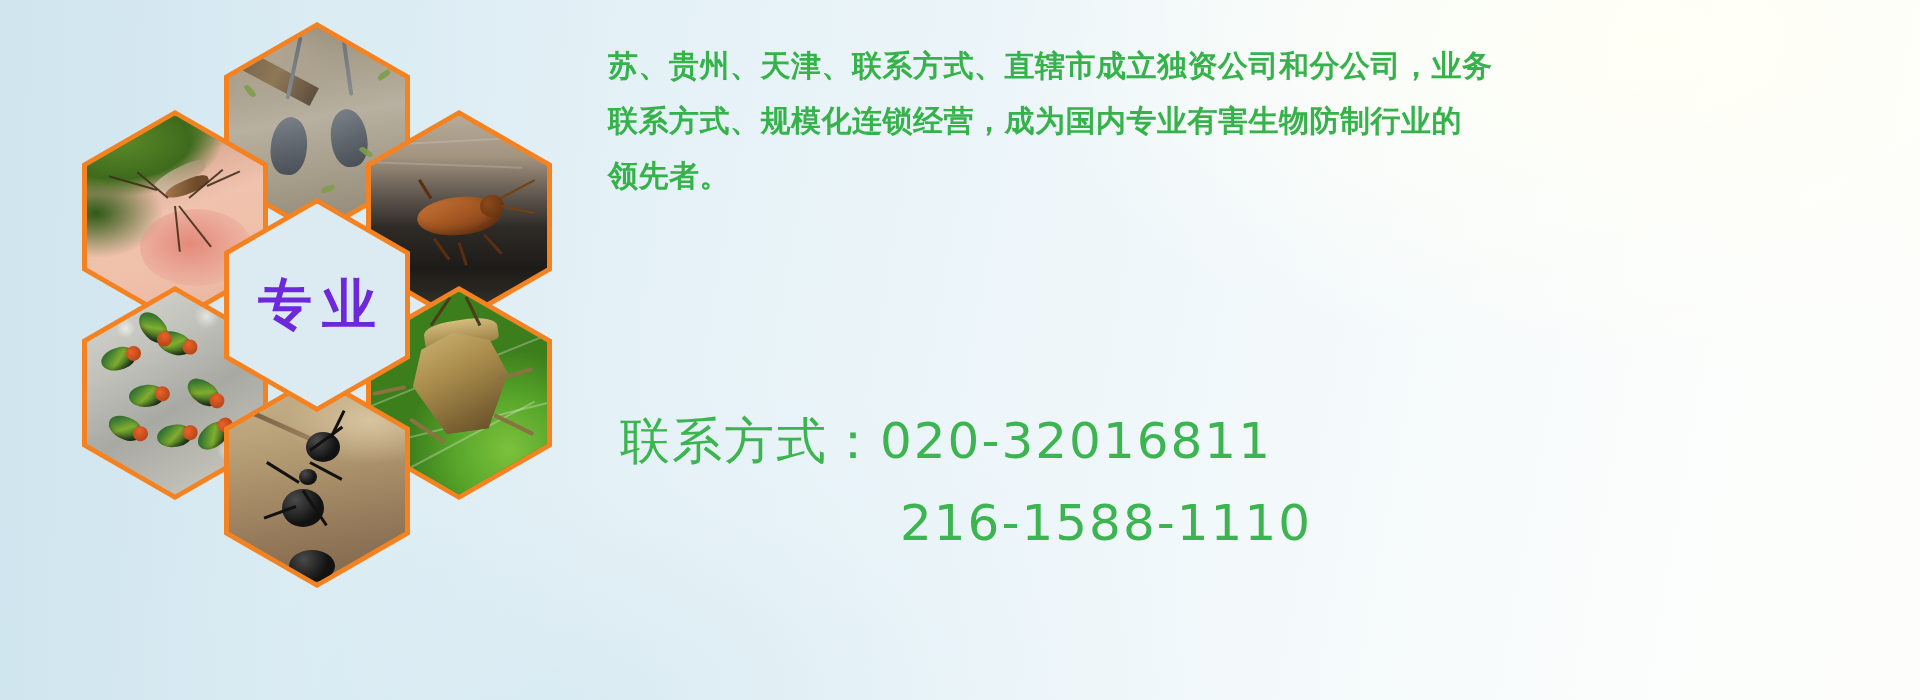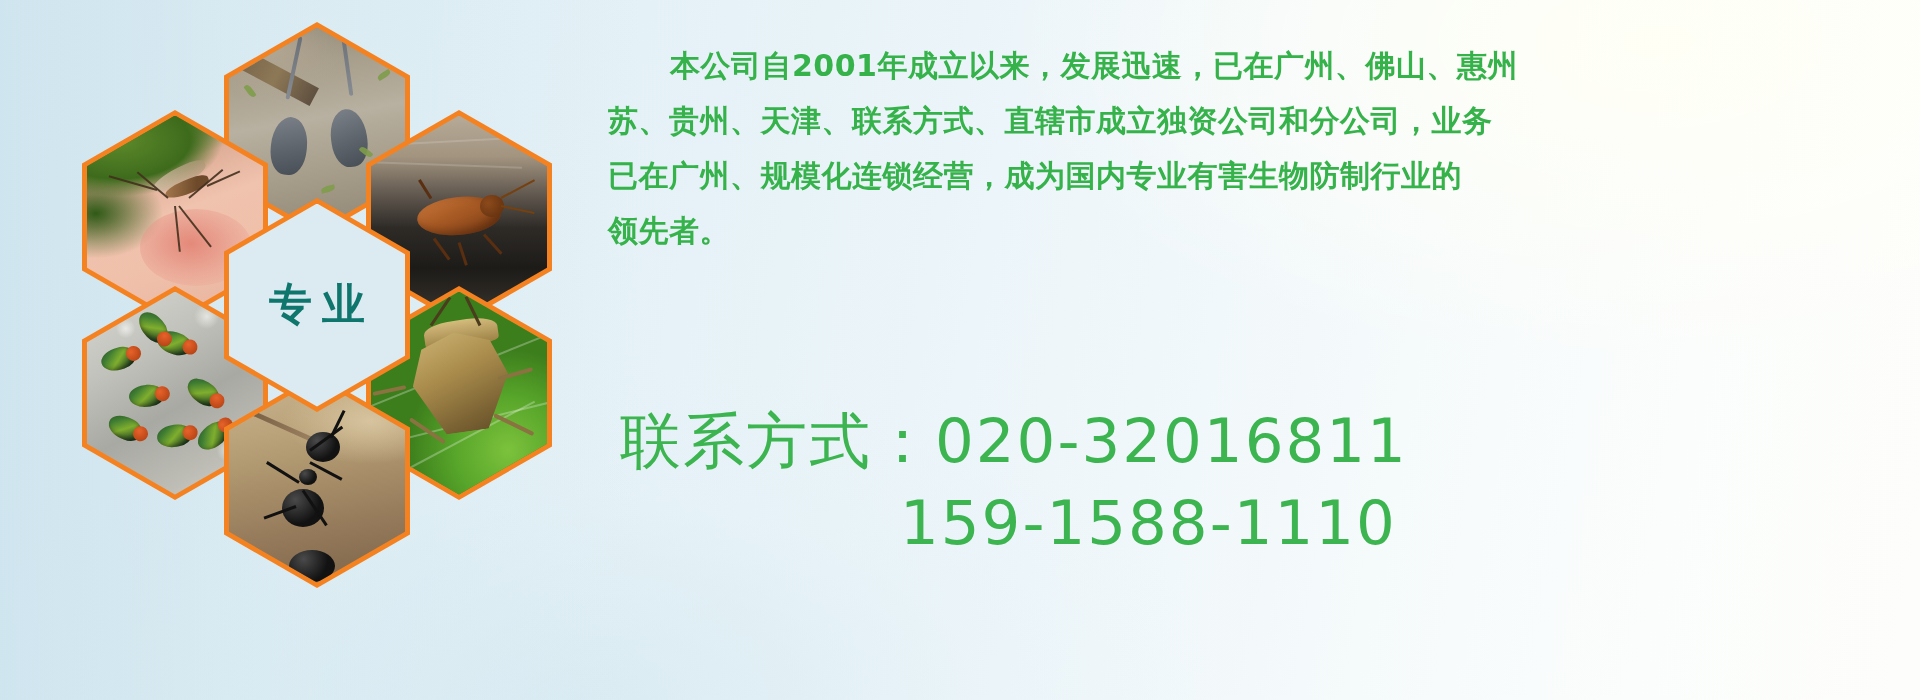--- a/index.html
+++ b/index.html
@@ -101,23 +101,23 @@
     position: absolute;
     inset: 0;
     display: flex;
     flex-direction: column;
     align-items: center;
     justify-content: center;
     gap: 10px;
   }
   .center-text span {
     font-family: "DejaVu Sans", "Liberation Sans", sans-serif;
-    font-size: 43px;
+    font-size: 54px;
     font-weight: 700;
-    color: #0f766e;
+    color: #6d28d9;
     letter-spacing: 10px;
     text-indent: 10px;
     line-height: 1.05;
   }
 
   
   .ph { position: absolute; inset: 0; }
 
   
   .ph-mosquito {
@@ -315,21 +315,21 @@
   .para-line.indent { padding-left: 62px; }
 
   #contact {
     position: absolute;
     left: 620px;
     top: 400px;
     width: 1300px;
   }
   .contact-line {
     font-family: "DejaVu Sans", "Liberation Sans", sans-serif;
-    font-size: 61px;
+    font-size: 50px;
     font-weight: 400;
     color: #3cb550;
     line-height: 82px;
     letter-spacing: 2px;
     white-space: nowrap;
   }
   .contact-line.second { padding-left: 280px; }
 </style>
 </head>
 <body>
@@ -452,24 +452,23 @@
       <div class="hex-inner">
         <div class="center-text">
           <span>专业</span>
         </div>
       </div>
     </div>
 
   </div>
 
   <div id="copy">
-    <div class="para-line indent">本公司自2001年成立以来，发展迅速，已在广州、佛山、惠州</div>
     <div class="para-line">苏、贵州、天津、联系方式、直辖市成立独资公司和分公司，业务</div>
-    <div class="para-line">已在广州、规模化连锁经营，成为国内专业有害生物防制行业的</div>
+    <div class="para-line">联系方式、规模化连锁经营，成为国内专业有害生物防制行业的</div>
     <div class="para-line">领先者。</div>
   </div>
 
   <div id="contact">
     <div class="contact-line">联系方式：020-32016811</div>
-    <div class="contact-line second">159-1588-1110</div>
+    <div class="contact-line second">216-1588-1110</div>
   </div>
 
 </div>
 
 </body></html>

